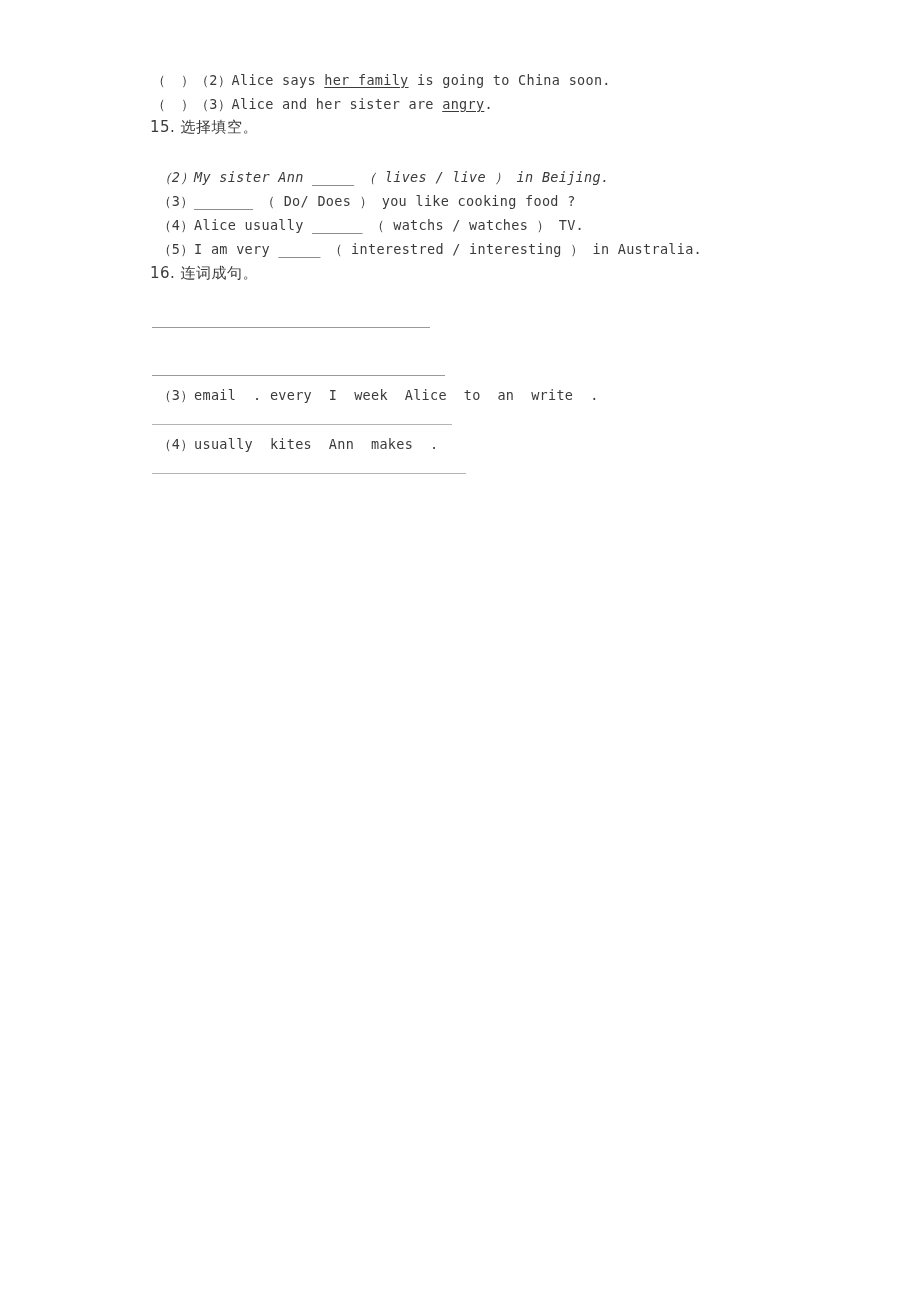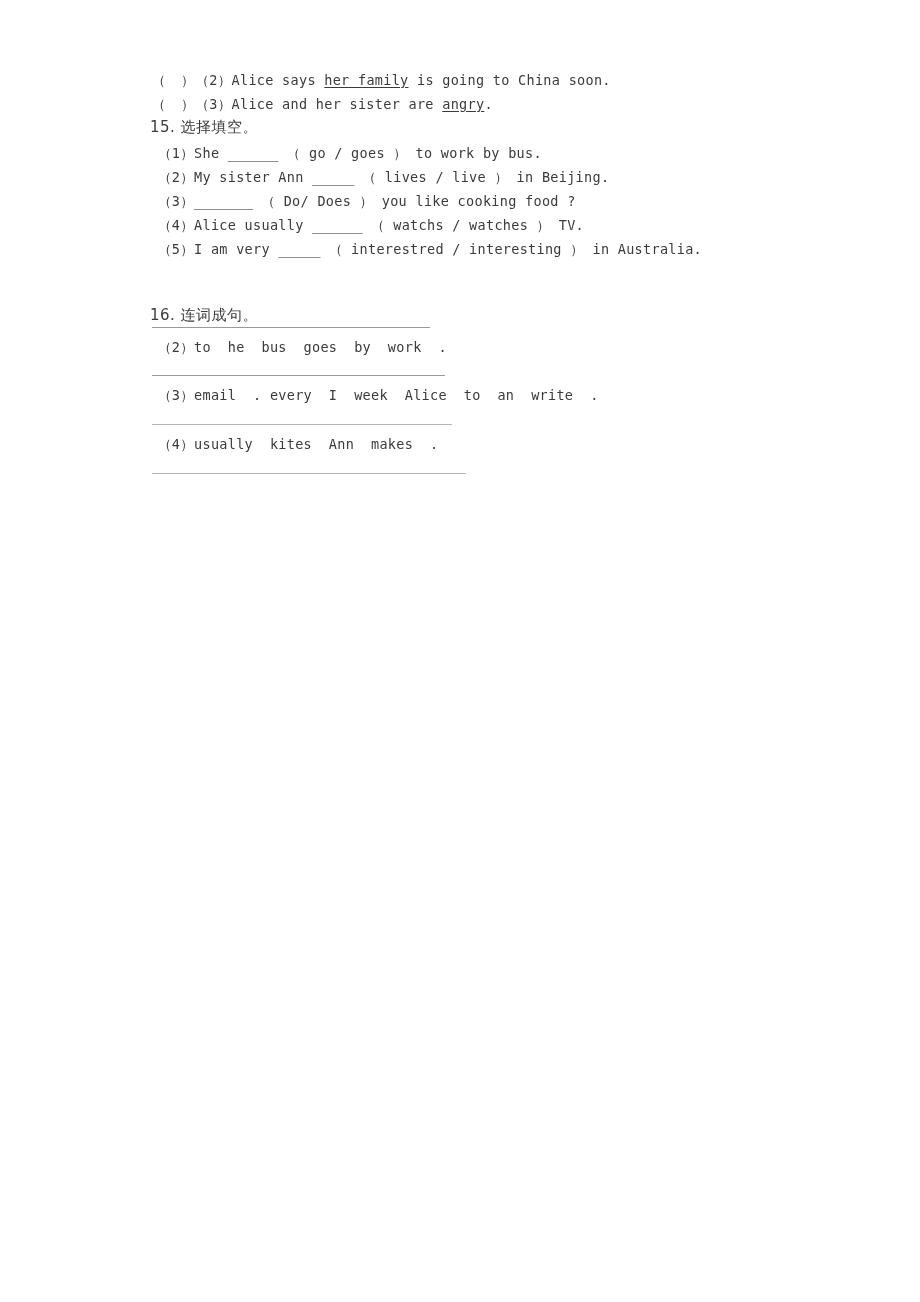--- a/index.html
+++ b/index.html
@@ -71,35 +71,33 @@
 <body>
 
 <div class="page">
 
   <div class="row mono" style="left:152px; top:72px;"><span class="judge-mark">（　）</span><span>（2）</span><span>Alice says </span><span class="ul">her family</span><span> is going to China soon.</span></div>
 
   <div class="row mono" style="left:152px; top:96px;"><span class="judge-mark">（　）</span><span>（3）</span><span>Alice and her sister are </span><span class="ul">angry</span><span>.</span></div>
 
   <div class="row row-cn" style="left:150px; top:119px;">15. 选择填空。</div>
 
-  <div class="row mono" style="left:158px; top:145px;"><span>（1）</span><span>She </span><span class="blank">______</span><span> （ go / goes ） to work by bus.</span></div>
 
-  <div class="row mono" style="left:158px; top:169px;"><span>（2）</span><span>My sister Ann </span><span class="blank">_____</span><span> （ lives / live ） in Beijing.</span></div>
+  <div class="row mono" style="left:158px; top:169px;font-style:italic;"><span>（2）</span><span>My sister Ann </span><span class="blank">_____</span><span> （ lives / live ） in Beijing.</span></div>
 
   <div class="row mono" style="left:158px; top:193px;"><span>（3）</span><span></span><span class="blank">_______</span><span> （ Do/ Does ） you like cooking food ?</span></div>
 
   <div class="row mono" style="left:158px; top:217px;"><span>（4）</span><span>Alice usually </span><span class="blank">______</span><span> （ watchs / watches ） TV.</span></div>
 
   <div class="row mono" style="left:158px; top:241px;"><span>（5）</span><span>I am very </span><span class="blank">_____</span><span> （ interestred / interesting ） in Australia.</span></div>
 
-  <div class="row row-cn" style="left:150px; top:265px;margin-top:42px;">16. 连词成句。</div>
+  <div class="row row-cn" style="left:150px; top:265px;">16. 连词成句。</div>
 
   <div class="answer-rule" style="left:152px; top:327px; width:278px;"></div>
 
-  <div class="row mono" style="left:158px; top:339px;"><span>（2）</span><span>to  he  bus  goes  by  work  .</span></div>
   <div class="answer-rule" style="left:152px; top:375px; width:293px;"></div>
 
   <div class="row mono" style="left:158px; top:387px;"><span>（3）</span><span>email  . every  I  week  Alice  to  an  write  .</span></div>
   <div class="answer-rule faint" style="left:152px; top:424px; width:300px;"></div>
 
   <div class="row mono" style="left:158px; top:436px;"><span>（4）</span><span>usually  kites  Ann  makes  .</span></div>
   <div class="answer-rule faint" style="left:152px; top:473px; width:314px;"></div>
 
 </div>
 

